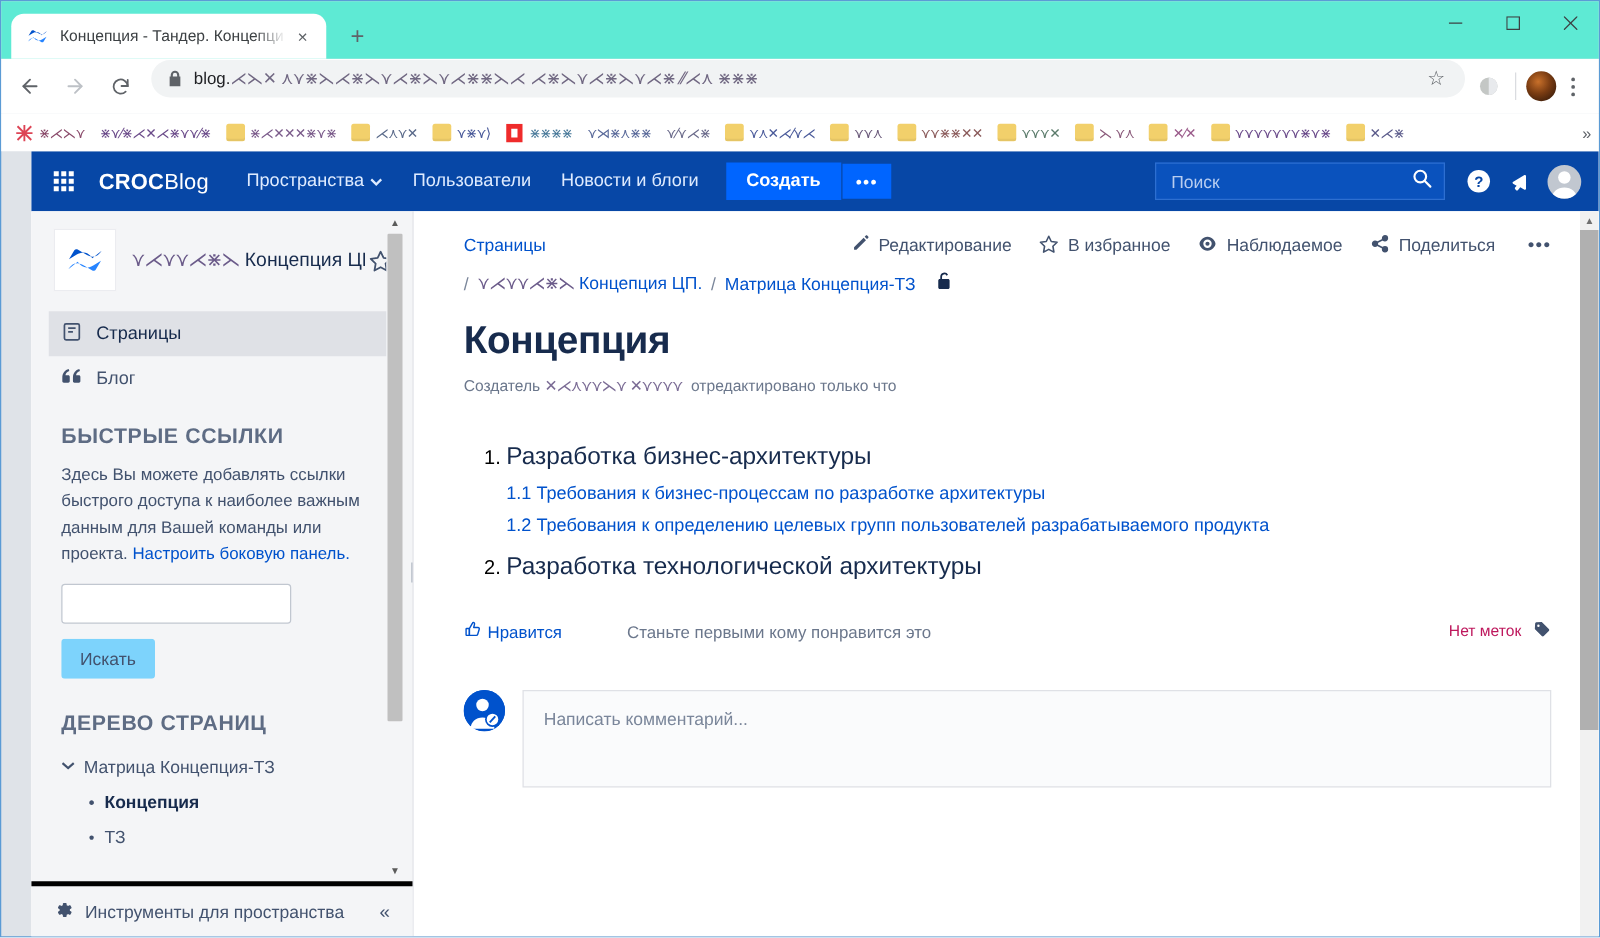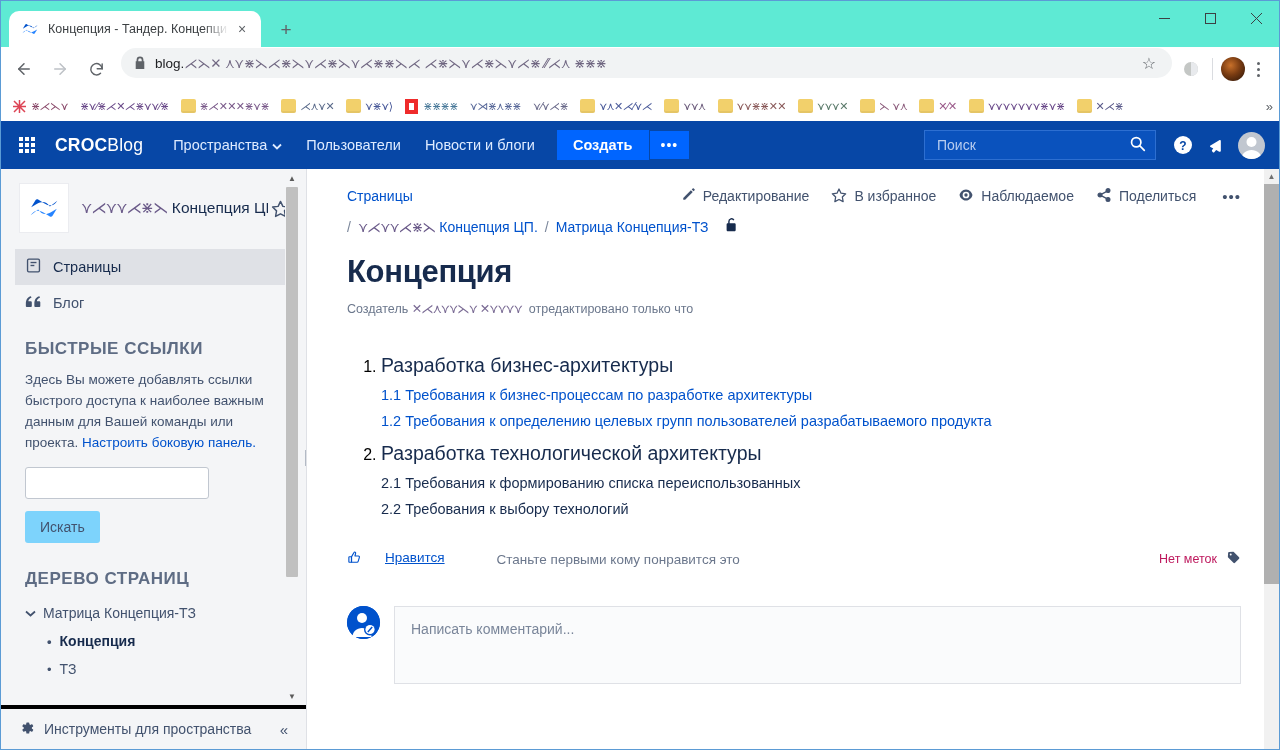--- a/index.html
+++ b/index.html
@@ -105,21 +105,21 @@
   .folder {
     width: 15px; height: 14px; background: #f2d06b; border-radius: 2px;
     box-shadow: inset 0 -2px 0 rgba(0,0,0,.05);
   }
   .bm-overflow {
     position: absolute; right: 6px; top: 0; height: 30px;
     display: flex; align-items: center; color: #5f6368; font-size: 13px;
   }
 
   
-  .app { flex: 1 1 auto; display: flex; flex-direction: column; position: relative; background: #fff; overflow: hidden; }
+  .app { flex: 1 1 auto; display: flex; flex-direction: column; position: relative; background: #fff; overflow: hidden; margin-left: 24px; }
   .cheader {
     height: 48px; background: #0747a6; display: flex; align-items: center;
     flex: 0 0 48px; padding-left: 10px; position: relative;
   }
   .grid-icon { width: 32px; height: 48px; display: flex; align-items: center; justify-content: center; }
   .grid-icon span {
     display: grid; grid-template-columns: repeat(3, 4px); gap: 2px;
   }
   .grid-icon i { width: 4px; height: 4px; background: #fff; display: block; }
   .brand {
@@ -273,21 +273,21 @@
   ol.main-list { list-style: decimal; margin-left: 34px; }
   ol.main-list > li { margin-bottom: 4px; }
   .li-title { font-size: 19.5px; color: #172b4d; line-height: 30px; }
   .sublist { list-style: none; margin-top: 2px; }
   .sublist li { font-size: 14.5px; line-height: 26px; color: #172b4d; }
   .sublist li.link { color: #0052cc; }
 
   .meta-row {
     display: flex; align-items: center; margin-top: 28px; gap: 9px;
   }
-  .like-link { color: #0052cc; font-size: 13.5px; display: flex; align-items: flex-start; gap: 23px; text-decoration: underline; }
+  .like-link { color: #0052cc; font-size: 13.5px; display: flex; align-items: center; gap: 4px; }
   .like-note { color: #6b778c; font-size: 13.5px; margin-left: 43px; }
   .labels { margin-left: auto; display: flex; align-items: center; gap: 9px; color: #be185d; font-size: 12.5px; }
 
   .comment-row { display: flex; gap: 14px; margin-top: 38px; }
   .comment-avatar {
     width: 33px; height: 33px; border-radius: 50%; background: #0052cc; flex: 0 0 33px;
     display: flex; align-items: center; justify-content: center; position: relative;
   }
   .comment-box {
     flex: 1 1 auto; height: 78px; border: 1px solid #dfe1e6; background: #fafbfc;
@@ -683,24 +683,20 @@
           <ol class="main-list">
             <li>
               <div class="li-title">Разработка бизнес-архитектуры</div>
               <ul class="sublist">
                 <li class="link">1.1 Требования к бизнес-процессам по разработке архитектуры</li>
                 <li class="link">1.2 Требования к определению целевых групп пользователей разрабатываемого продукта</li>
               </ul>
             </li>
             <li>
               <div class="li-title">Разработка технологической архитектуры</div>
-              <ul class="sublist">
-                <li>2.1 Требования к формированию списка переиспользованных</li>
-                <li>2.2 Требования к выбору технологий</li>
-              </ul>
             </li>
           </ol>
 
           <div class="meta-row">
             <span class="like-link">
               <span>
                 <svg width="15" height="15" viewBox="0 0 20 20" fill="none" stroke="#0052cc" stroke-width="1.5" stroke-linejoin="round">
                     <path d="M6 9.2l3.3-5.8c.3-.6 1-.8 1.6-.5.5.3.8.9.6 1.5L10.6 8h4.6c.9 0 1.6.9 1.3 1.8l-1.6 5.4c-.2.7-.8 1.2-1.5 1.2H6V9.2z"></path>
                     <rect x="2.5" y="9" width="3.5" height="7.4" rx=".7"></rect>
                   </svg>

